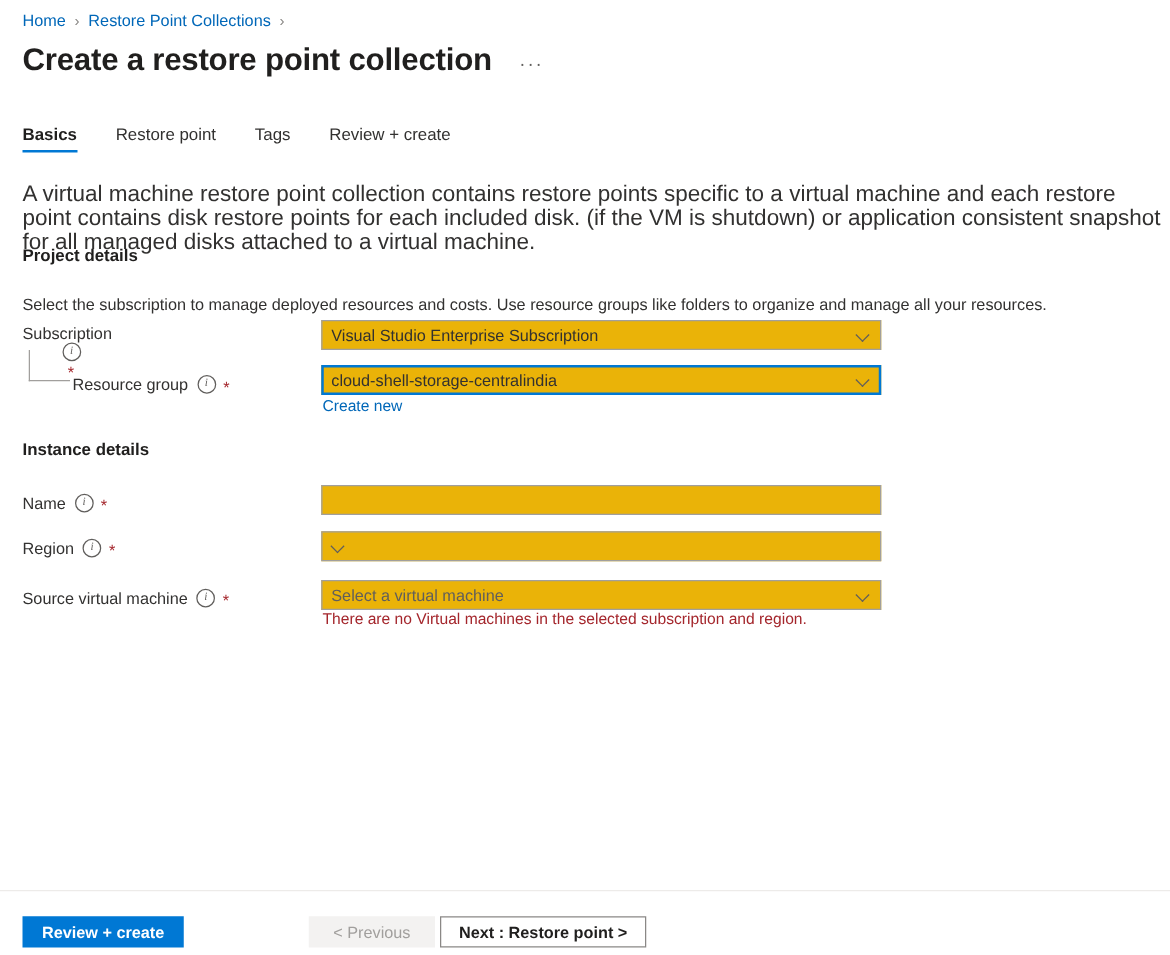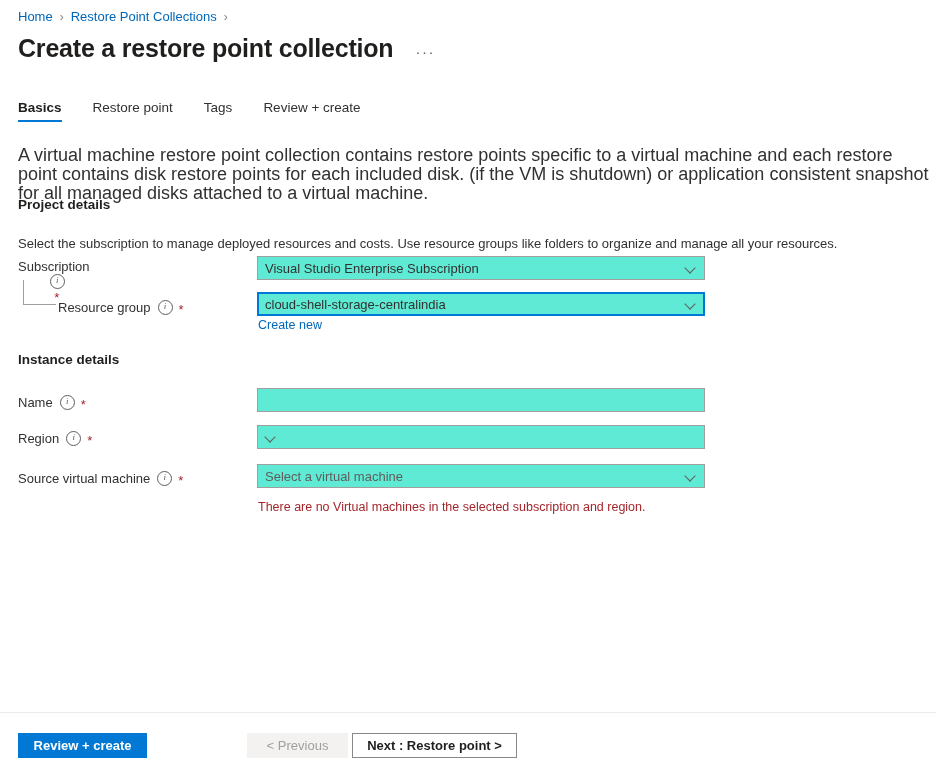--- a/index.html
+++ b/index.html
@@ -178,21 +178,21 @@
     border-bottom: 1px solid #a19f9d;
   }
 
   
   .control {
     position: absolute;
     left: 257px;
     width: 448px;
     height: 24px;
     box-sizing: border-box;
-    background: #5eead4;
+    background: #eab308;
     border: 1px solid #a19f9d;
     display: flex;
     align-items: center;
     font-size: 13px;
     color: #323130;
     padding: 0 4px 0 7px;
     cursor: pointer;
   }
   .control.focused {
     border: 2px solid #0078d4;
@@ -232,21 +232,21 @@
     left: 258px;
     top: 318px;
     font-size: 12.5px;
     color: #0067b8;
     cursor: pointer;
   }
 
   .error-text {
     position: absolute;
     left: 258px;
-    top: 500px;
+    top: 488px;
     font-size: 12.5px;
     color: #a4262c;
   }
 
   
   .footer-sep {
     position: absolute;
     left: 0;
     top: 712px;
     width: 936px;

